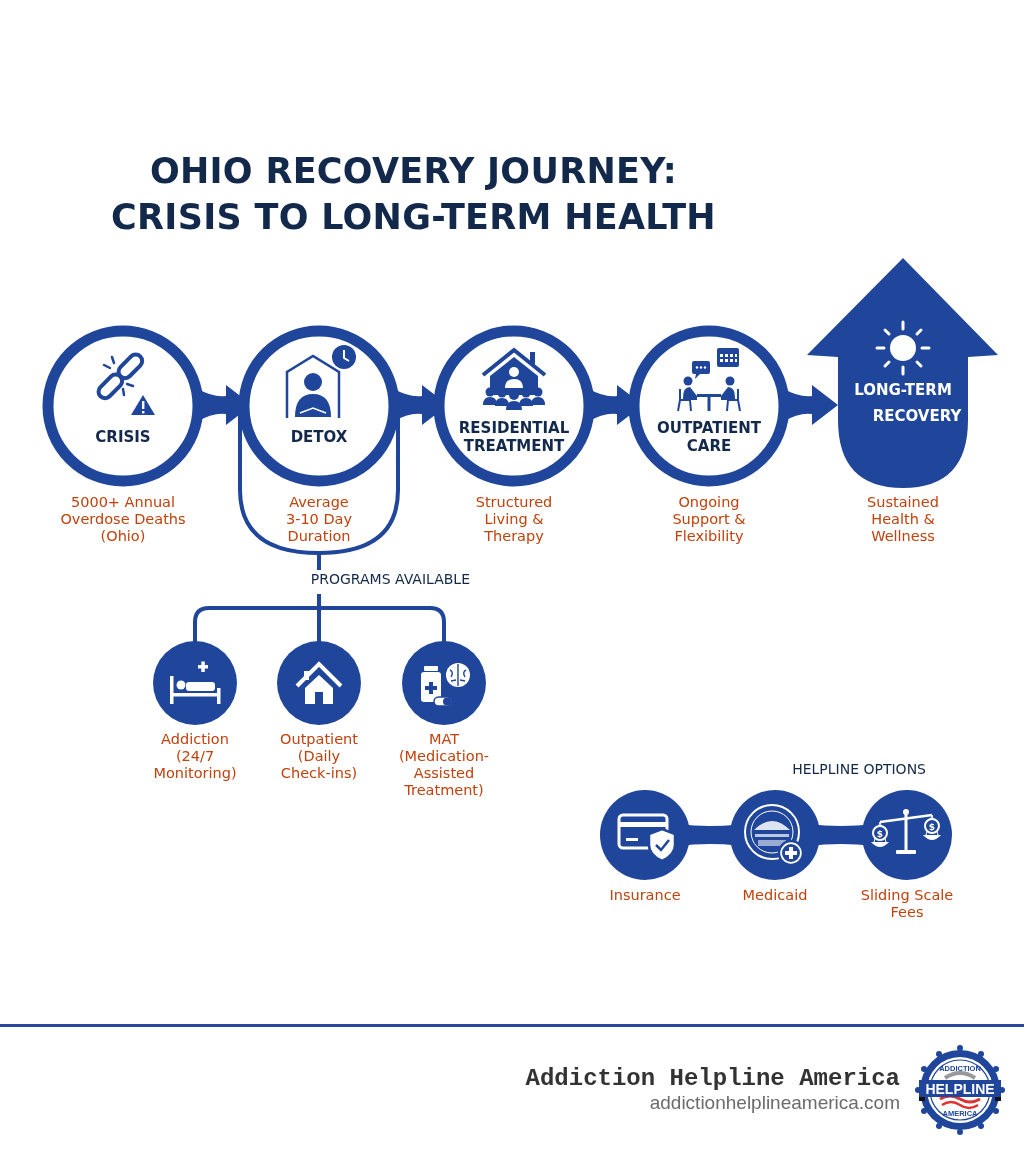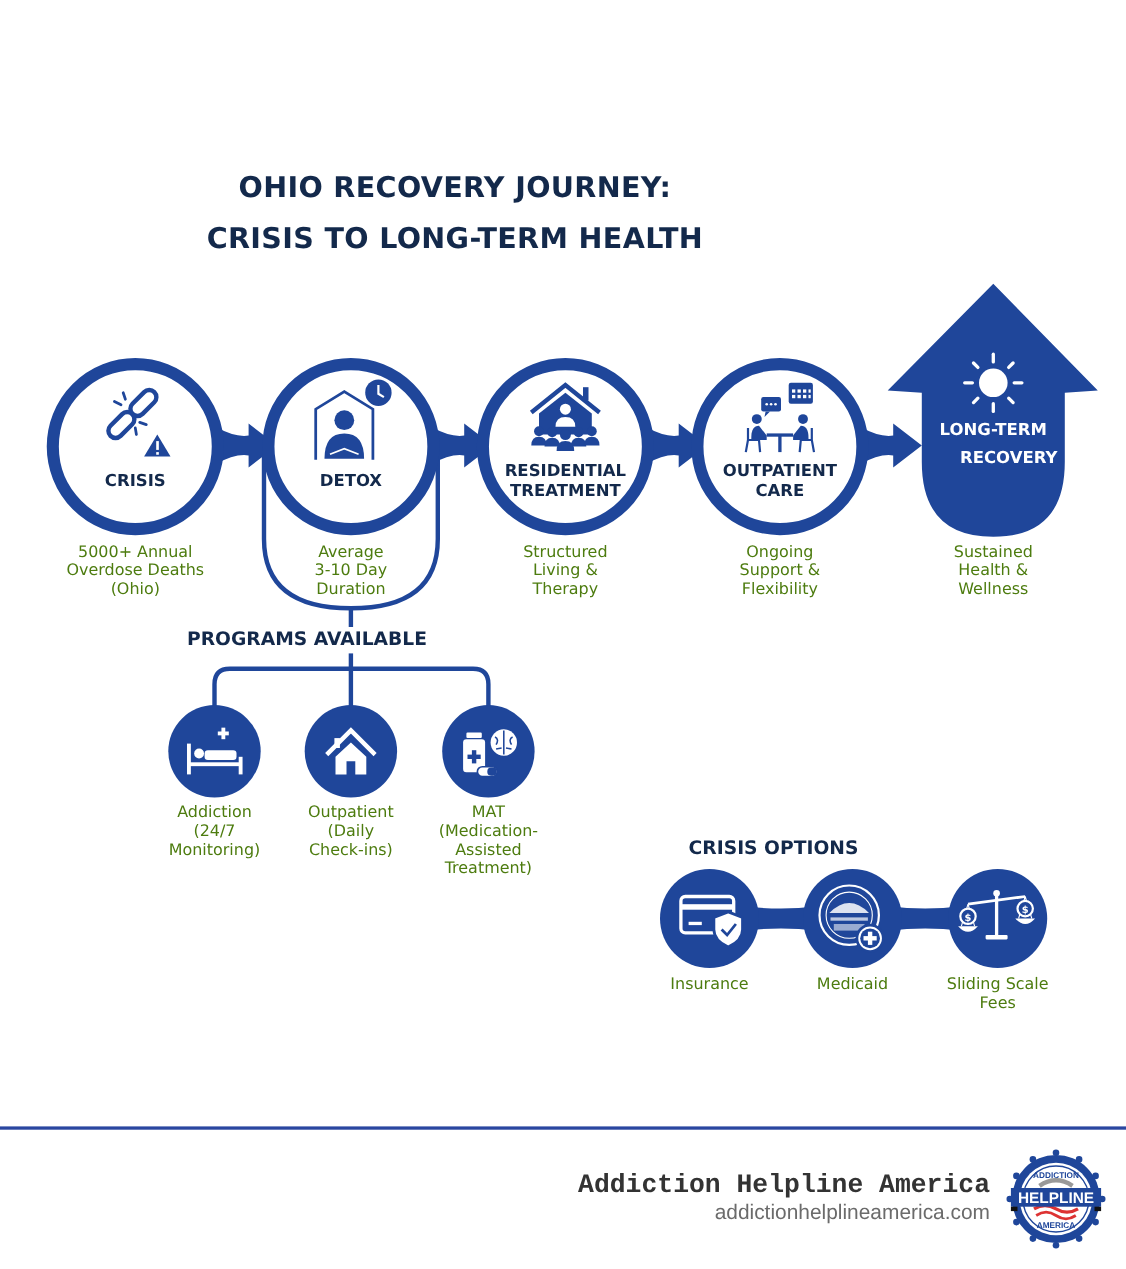--- a/index.html
+++ b/index.html
@@ -1,25 +1,25 @@
 <!DOCTYPE html>
 <html><head>
 <meta charset="utf-8">
 <style>
   html, body { margin:0; padding:0; background:#ffffff; }
   body { width:1024px; height:1154px; position:relative; overflow:hidden;
          font-family:"DejaVu Sans", "Liberation Sans", sans-serif; color:#1a1a1a; }
   #canvas { position:absolute; left:0; top:0; width:1024px; height:1154px; }
   .title { position:absolute; left:0; width:827px; text-align:center; color:#13294b;
-           font-weight:bold; font-size:26px; letter-spacing:0.3px; line-height:46px; }
+           font-weight:bold; font-size:35px; letter-spacing:0.3px; line-height:46px; }
   .stage-label { position:absolute; text-align:center; color:#13294b; font-weight:bold;
                  font-size:15px; line-height:18px; }
   .stage-label.white { color:#ffffff; }
-  .desc { position:absolute; text-align:center; color:#4d7c0f; font-size:14.5px; line-height:17px; }
-  .section-h { position:absolute; text-align:left; color:#13294b; font-weight:bold; font-size:17px; }
+  .desc { position:absolute; text-align:center; color:#c2410c; font-size:14.5px; line-height:17px; }
+  .section-h { position:absolute; text-align:right; color:#13294b; font-weight:normal; font-size:14px; }
   .footer-brand { position:absolute; right:124px; top:1066px; text-align:right; }
   .brand-name { font-family:Liberation Mono, monospace; font-weight:bold; font-size:24px; color:#333; line-height:26px; }
   .brand-url { font-family:"Liberation Sans", sans-serif; font-size:19px; color:#6b6b6b; line-height:22px; }
 </style>
 </head>
 <body>
 
 <div class="title" style="top:148px;">OHIO RECOVERY JOURNEY:</div>
 <div class="title" style="top:194px;">CRISIS TO LONG-TERM HEALTH</div>
 
@@ -298,21 +298,21 @@
   <div>(Daily</div>
   <div>Check-ins)</div>
 </div>
 <div class="desc" style="left:379px; top:731px; width:130px;">
   <div>MAT</div>
   <div>(Medication-</div>
   <div>Assisted</div>
   <div>Treatment)</div>
 </div>
 
-<div class="section-h" style="left:626px; top:761px; width:300px;">CRISIS OPTIONS</div>
+<div class="section-h" style="left:626px; top:761px; width:300px;">HELPLINE OPTIONS</div>
 
 <div class="desc" style="left:585px; top:887px; width:120px;">
   <div>Insurance</div>
 </div>
 <div class="desc" style="left:715px; top:887px; width:120px;">
   <div>Medicaid</div>
 </div>
 <div class="desc" style="left:842px; top:887px; width:130px;">
   <div>Sliding Scale</div>
   <div>Fees</div>

